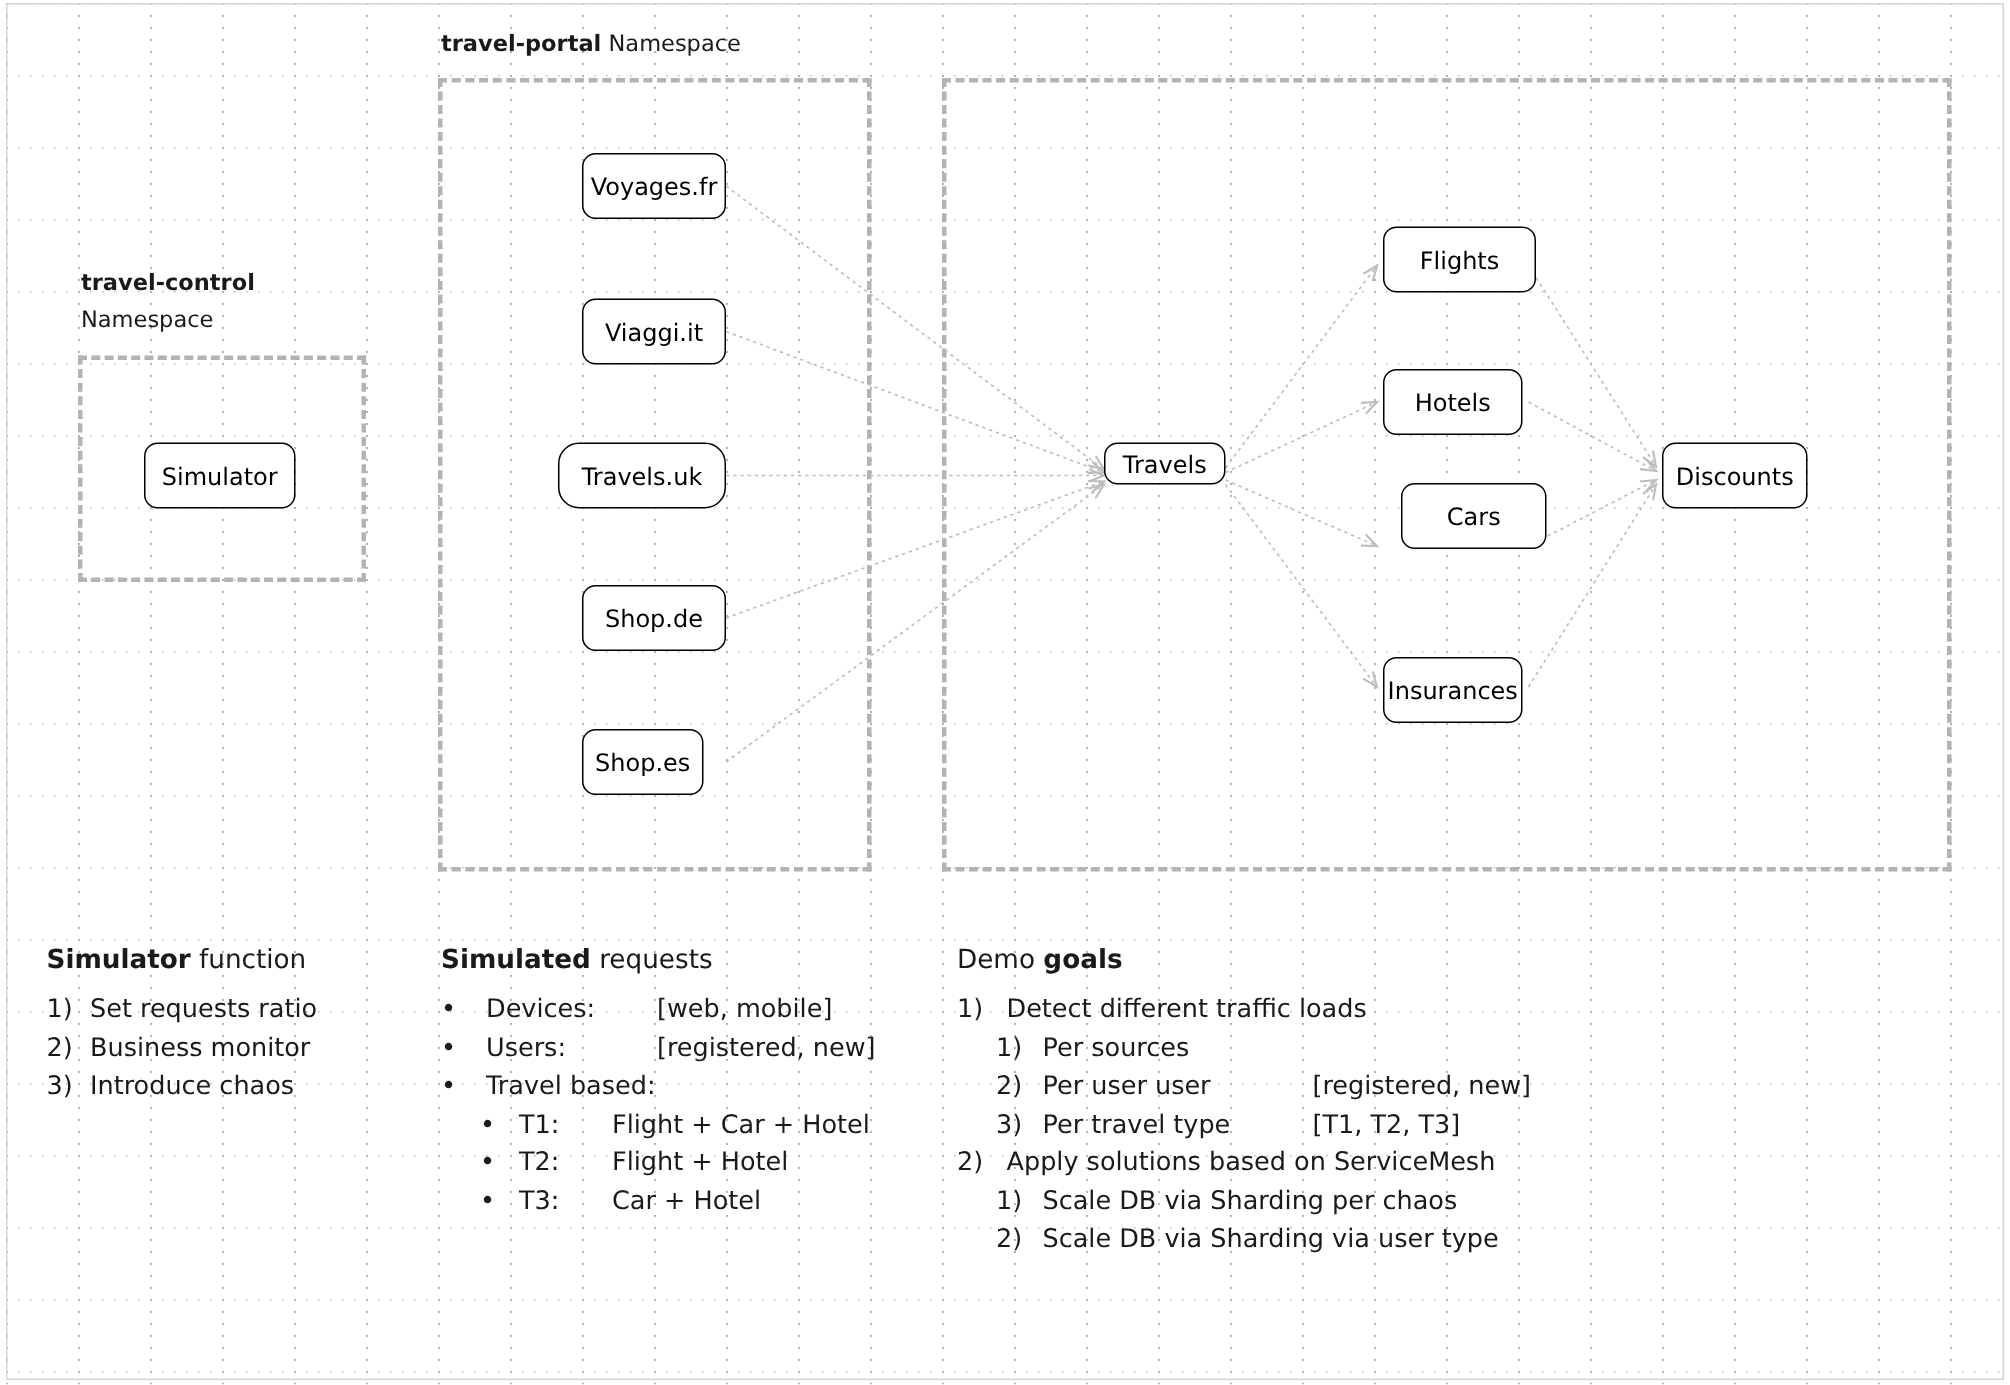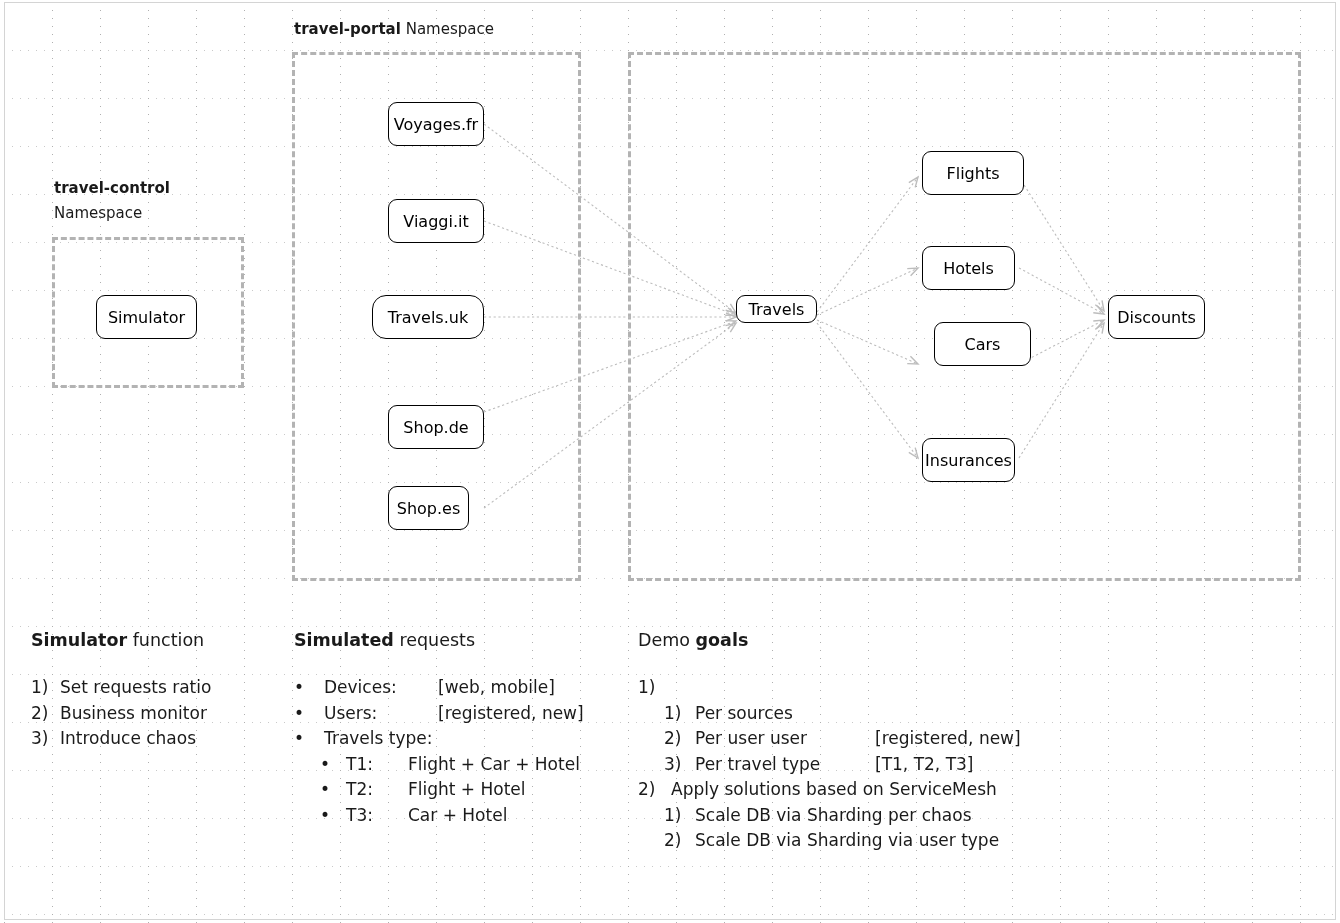--- a/index.html
+++ b/index.html
@@ -74,21 +74,21 @@
 
   
   .legend {
     position: absolute;
     font-size: 17px;
     color: #1a1a1a;
     line-height: 25px;
   }
   .legend-title {
     font-size: 17.5px;
-    margin-bottom: 22px;
+    margin-bottom: 8px;
     white-space: nowrap;
   }
   .legend-title b { font-weight: bold; }
   .lrow {
     display: flex;
     white-space: nowrap;
     line-height: 25.5px;
   }
   .lmark { display: inline-block; }
   .lbl { display: inline-block; }
@@ -138,21 +138,21 @@
       <path d="M1019,364 L1104,320"></path>
       <path d="M1019,458 L1104,323"></path>
     </g>
   </svg>
 
   <div class="node" style="left:96px; top:295px; width:101px; height:44px;">Simulator</div>
 
   <div class="node" style="left:388px; top:102px; width:96px; height:44px;">Voyages.fr</div>
   <div class="node" style="left:388px; top:199px; width:96px; height:44px;">Viaggi.it</div>
   <div class="node" style="left:372px; top:295px; width:112px; height:44px;border-radius:14px;">Travels.uk</div>
-  <div class="node" style="left:388px; top:390px; width:96px; height:44px;margin-top:15px;">Shop.de</div>
+  <div class="node" style="left:388px; top:390px; width:96px; height:44px;">Shop.de</div>
   <div class="node" style="left:388px; top:486px; width:81px; height:44px;">Shop.es</div>
 
   <div class="node" style="left:736px; top:295px; width:81px; height:28px;">Travels</div>
 
   <div class="node" style="left:922px; top:151px; width:102px; height:44px;">Flights</div>
   <div class="node" style="left:922px; top:246px; width:93px; height:44px;">Hotels</div>
   <div class="node" style="left:922px; top:322px; width:97px; height:44px;margin-left:12px;">Cars</div>
   <div class="node" style="left:922px; top:438px; width:93px; height:44px;">Insurances</div>
 
   <div class="node" style="left:1108px; top:295px; width:97px; height:44px;">Discounts</div>
@@ -184,21 +184,21 @@
       <span class="lbl" style="width:114px;">Devices:</span>
       <span class="lval">[web, mobile]</span>
     </div>
     <div class="lrow">
       <span class="lmark" style="width:30px;">•</span>
       <span class="lbl" style="width:114px;">Users:</span>
       <span class="lval">[registered, new]</span>
     </div>
     <div class="lrow">
       <span class="lmark" style="width:30px;">•</span>
-      <span class="lbl">Travels type:</span>
+      <span class="lbl">Travel based:</span>
     </div>
     <div class="lrow indent1">
       <span class="lmark" style="width:26px;">•</span>
       <span class="lbl" style="width:62px;">T1:</span>
       <span class="lval">Flight + Car + Hotel</span>
     </div>
     <div class="lrow indent1">
       <span class="lmark" style="width:26px;">•</span>
       <span class="lbl" style="width:62px;">T2:</span>
       <span class="lval">Flight + Hotel</span>
@@ -210,20 +210,21 @@
     </div>
   </div>
 
   <div class="legend" style="left:638px; top:628px;">
     <div class="legend-title">
       <span>Demo </span><b>goals</b>
     </div>
 
     <div class="lrow">
       <span class="lmark" style="width:33px;">1)</span>
+      <span class="lbl">Detect different traffic loads</span>
     </div>
     <div class="lrow indent1">
       <span class="lmark" style="width:31px;">1)</span>
       <span class="lbl" style="width:180px;">Per sources</span>
     </div>
     <div class="lrow indent1">
       <span class="lmark" style="width:31px;">2)</span>
       <span class="lbl" style="width:180px;">Per user user</span>
       <span class="lval">[registered, new]</span>
     </div>

